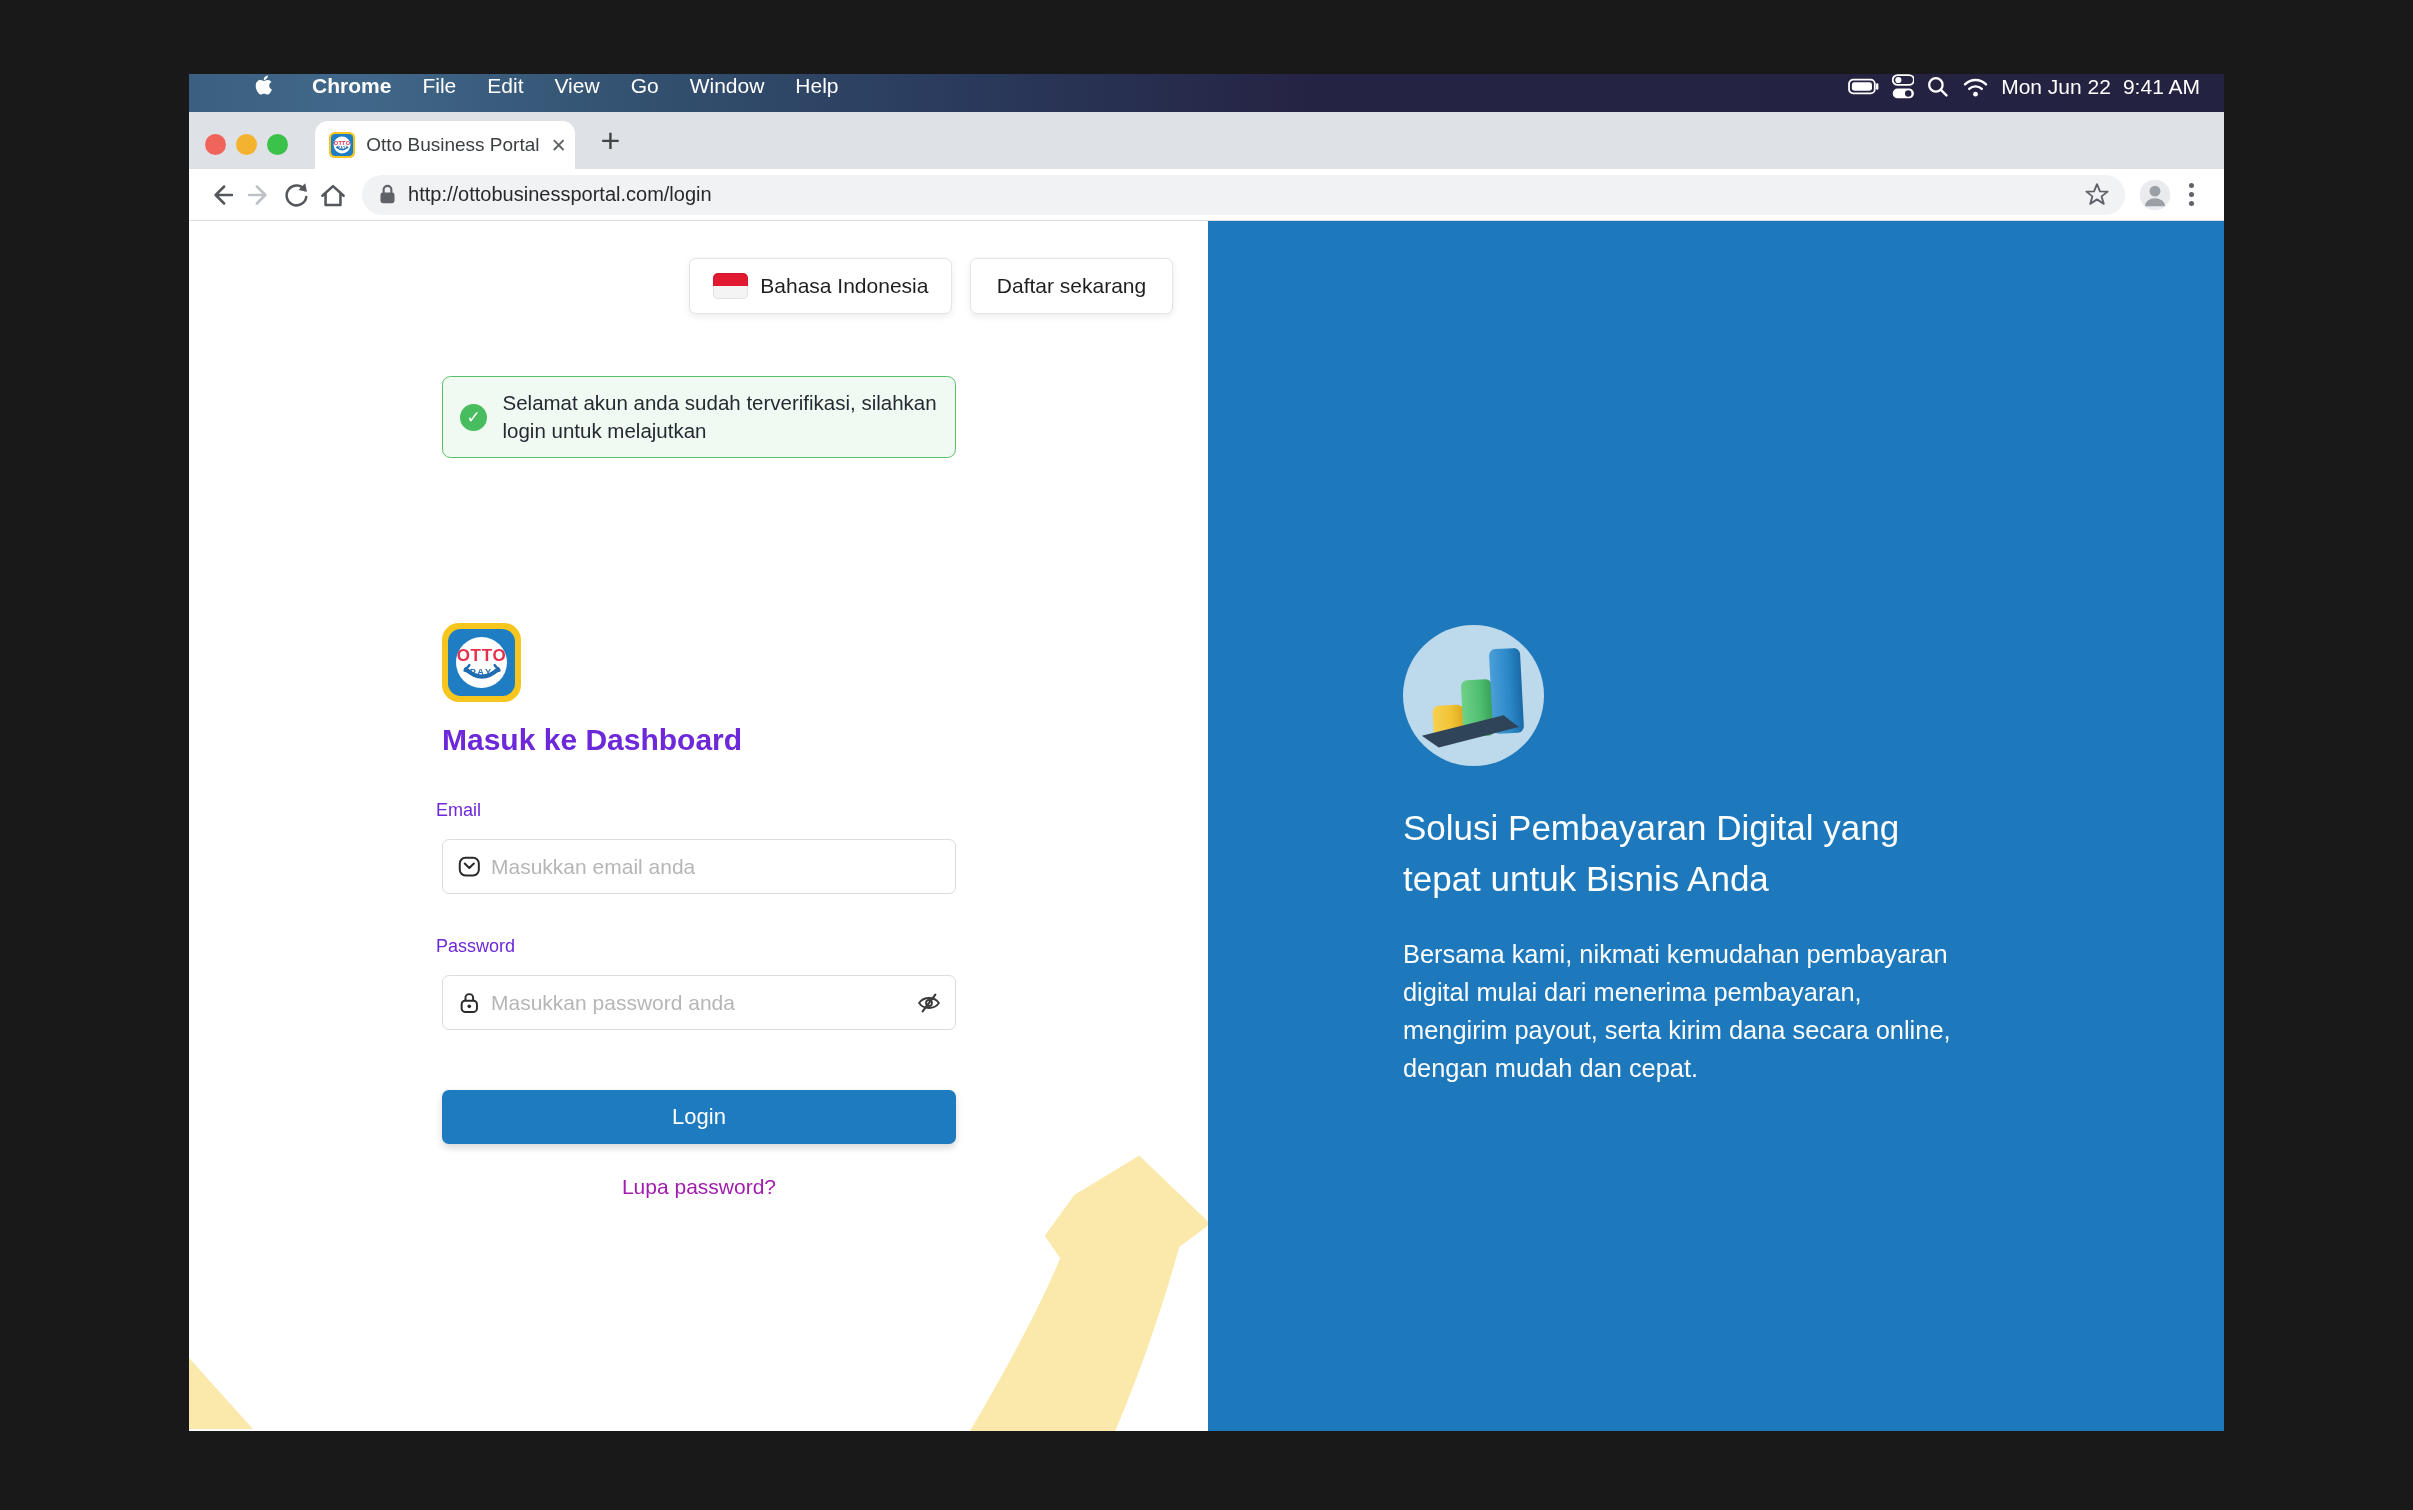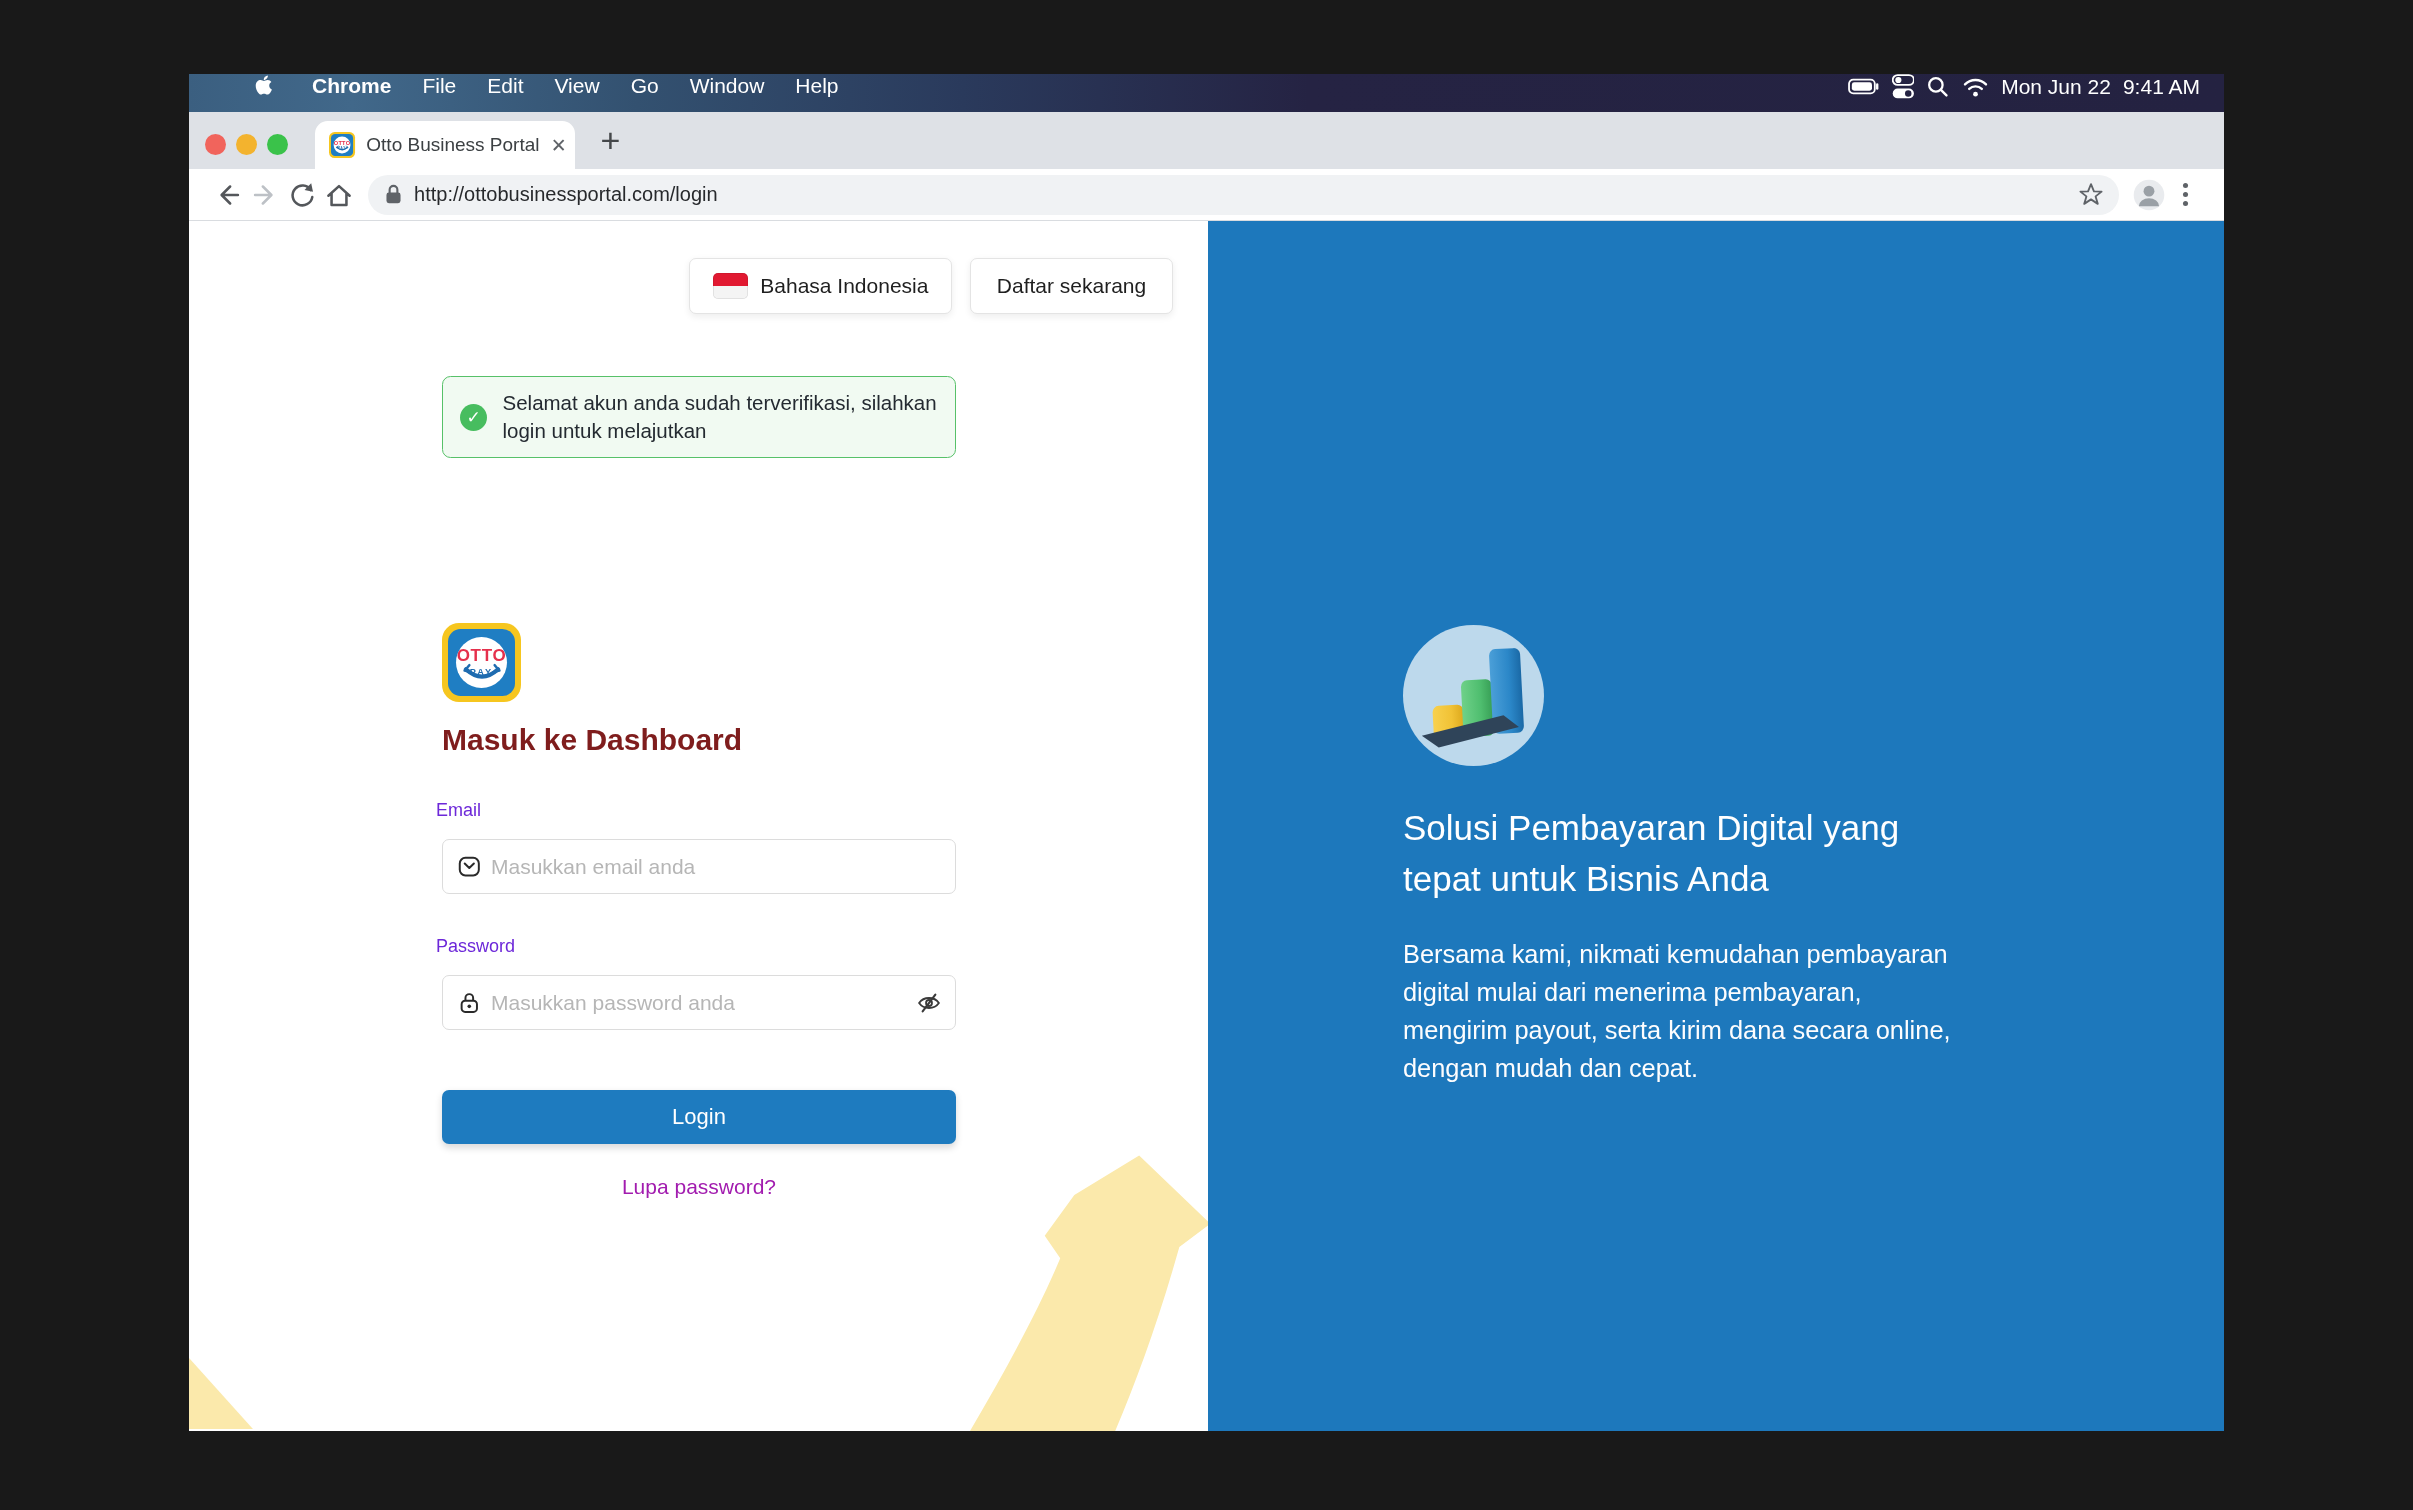--- a/index.html
+++ b/index.html
@@ -24,21 +24,21 @@
   .light { width:21px; height:21px; border-radius:50%; }
   .light.red{ background:#f1645c; } .light.yellow{ background:#f3b32e; } .light.green{ background:#3ac24a; }
   .tab { position:absolute; left:126px; top:8.5px; width:260px; height:49px; background:#fff;
     border-radius:12.7px 12.7px 0 0; display:flex; align-items:center; padding:0 14px; gap:11.3px; }
   .tab-title { font-size:19px; color:#3c4043; flex:1; white-space:nowrap; }
   .tab-close { font-size:19px; color:#5f6368; }
   .newtab { position:absolute; left:399px; top:5.6px; width:45px; height:45px; display:flex; align-items:center; justify-content:center;
     font-size:34px; font-weight:300; color:#44474a; }
 
   
-  .toolbar { height:52px; background:#fff; border-bottom:0.7px solid #d9dce0; display:flex; align-items:center; padding:0 20px; }
+  .toolbar { height:52px; background:#fff; border-bottom:0.7px solid #d9dce0; display:flex; align-items:center; padding:0 14px; }
   .tbtn { width:37px; height:37px; display:flex; align-items:center; justify-content:center; flex:0 0 auto; }
   .urlpill { flex:1; height:40px; background:#f0f2f4; border-radius:20px; display:flex; align-items:center;
     padding:0 15.5px; margin:0 11.3px; }
   .url-text { font-size:20px; color:#27292c; margin-left:11.3px; flex:1; white-space:nowrap; overflow:hidden; }
 
   
   .page { height:1210px; display:flex; }
   .panel-left { width:1019px; background:#fff; position:relative; overflow:hidden; }
   .panel-right { flex:1; background:#1d78bc; position:relative; overflow:hidden; }
 
@@ -62,21 +62,21 @@
   .logo-blue { position:absolute; inset:6.4px; background:#1f7ec3; border-radius:12.7px; }
   .logo-circle { position:absolute; inset:14px; background:#fff; border-radius:50%; overflow:hidden; }
   .logo-otto { position:absolute; top:9.2px; left:0; right:0; text-align:center; font-size:17px; font-weight:700;
     letter-spacing:0.7px; color:#e5304c; }
   .logo-pay { position:absolute; top:30px; left:0; right:0; text-align:center; font-size:9.2px; font-weight:700;
     letter-spacing:2.1px; color:#1f6cb0; }
   .logo-smile { position:absolute; bottom:4.2px; left:50%; transform:translateX(-50%); }
   .logo-mini { position:relative; width:26px; height:26px; flex:0 0 auto; }
   .logo-mini .logo { position:absolute; left:0; top:0; transform:scale(0.33); transform-origin:0 0; }
 
-  .main-heading { position:absolute; left:253px; top:502px; font-size:30px; font-weight:700; color:#7f1d1d; }
+  .main-heading { position:absolute; left:253px; top:502px; font-size:30px; font-weight:700; color:#6d28d9; }
   .field-label { position:absolute; left:247px; font-size:18px; color:#6d28d9; }
   .field { position:absolute; left:253px; width:514px; height:55px; }
   .field input { width:100%; height:100%; border:1.4px solid #dcdcdc; border-radius:7px; padding:0 49px 0 48px;
     font-size:21px; color:#333; font-family:inherit; outline:none; background:#fff; }
   .field input::placeholder { color:#b6b6b6; }
   .field .lead-icon { position:absolute; left:15.5px; top:16px; }
   .field .trail-icon { position:absolute; right:15.5px; top:15.5px; }
 
   .btn-login { position:absolute; left:253px; top:869px; width:514px; height:54px; background:#1e7bbf; border:none;
     border-radius:7px; color:#fff; font-size:22px; font-family:inherit; display:flex; align-items:center;

